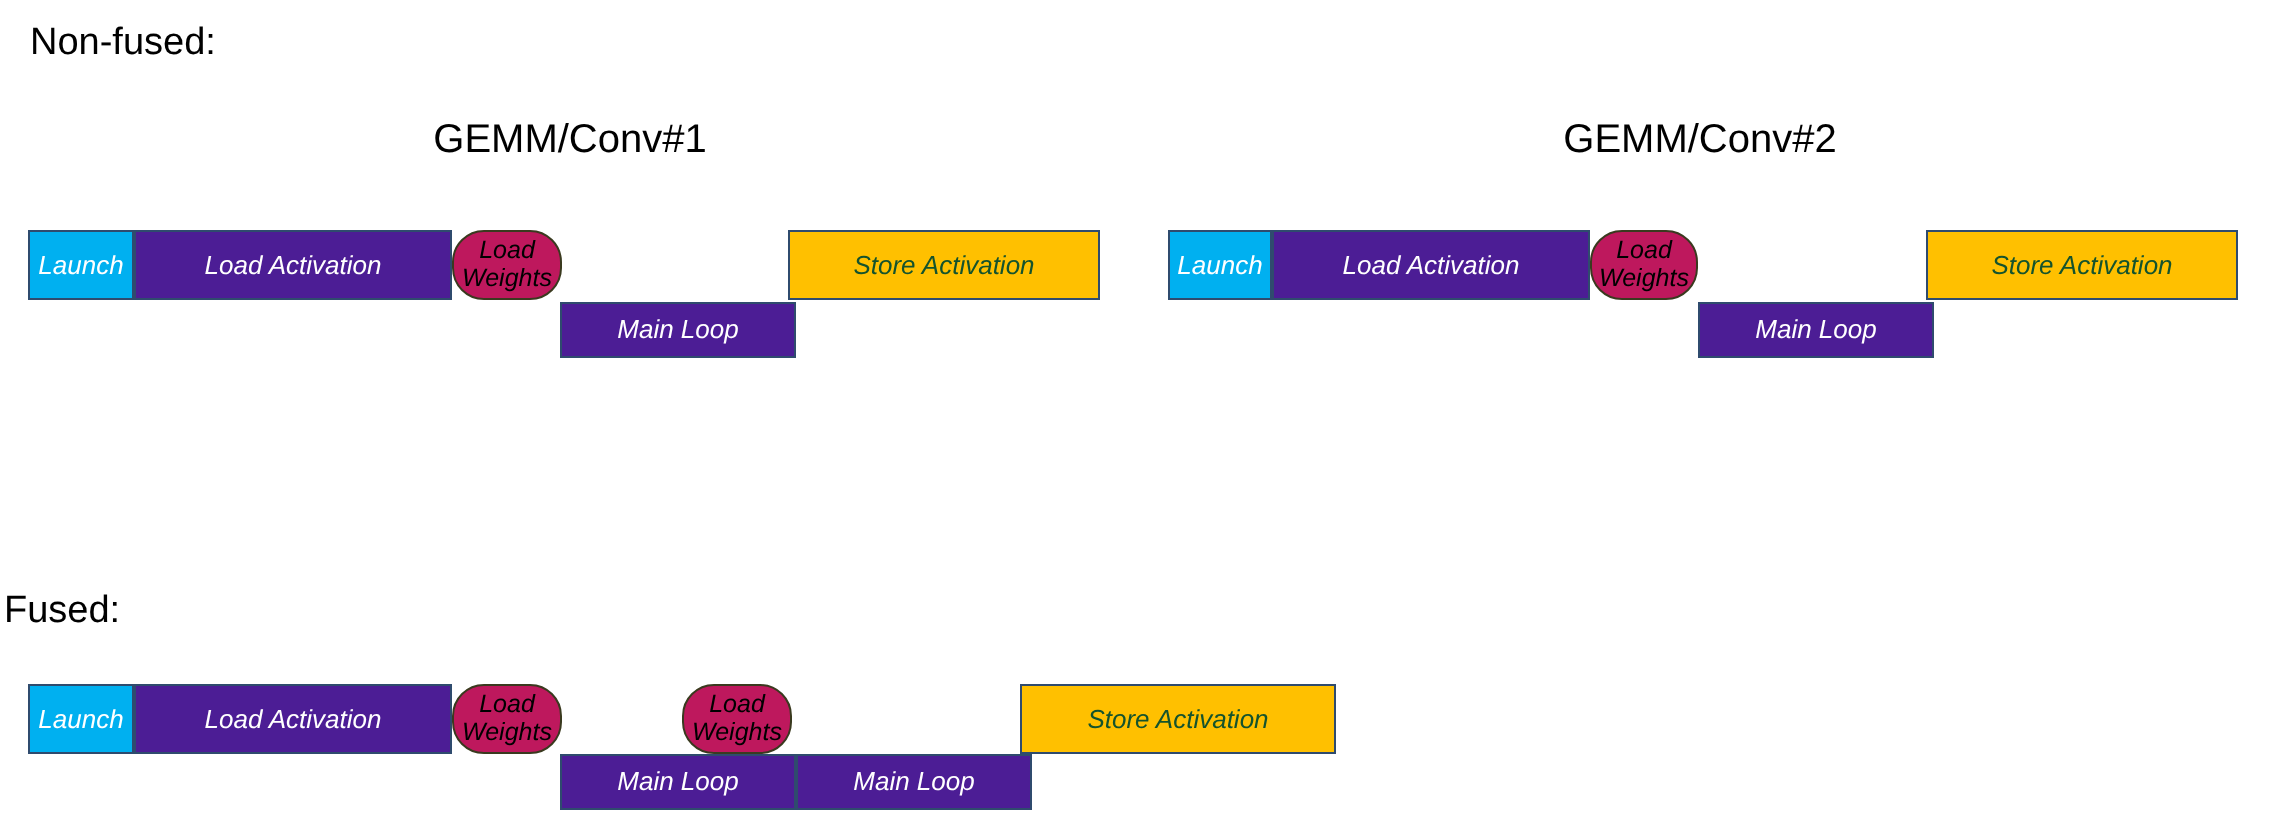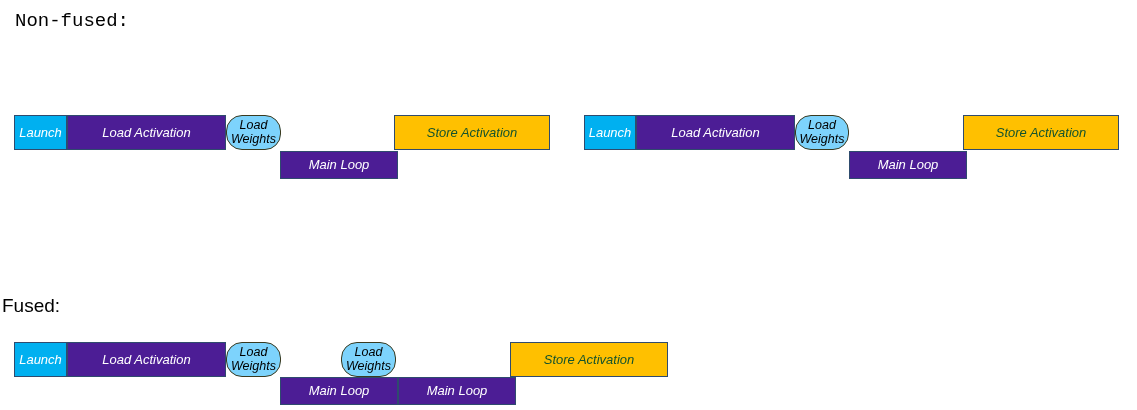--- a/index.html
+++ b/index.html
@@ -45,32 +45,34 @@
     border: 1px solid #2f4b6e;
     font-size: 13px;
     line-height: 1.05;
     text-align: center;
     white-space: pre-line;
     overflow: hidden;
     font-style: italic;
   }
   .bar.launch  { background: #00B0F0; color: #ffffff; }
   .bar.purple  { background: #4c1d95; color: #ffffff; }
-  .bar.yellow  { background: #7dd3fc; color: #000000; border-color: #3a3a1f; border-radius: 16px; }
+  .bar.yellow  { background: #be185d; color: #000000; border-color: #3a3a1f; border-radius: 16px; }
   .bar.orange  { background: #FFC000; color: #14532d; }
   .bar.narrow  { font-size: 12.5px; }
 </style>
 </head>
 <body>
 
 <div class="canvas">
 
-  <div class="section-label" style="left:15px; top:12px;font-family:Liberation Mono, monospace;">Non-fused:</div>
+  <div class="section-label" style="left:15px; top:12px;">Non-fused:</div>
 
+  <div class="group-title" style="left:150px; top:60px; width:270px;">GEMM/Conv#1</div>
 
+  <div class="group-title" style="left:715px; top:60px; width:270px;">GEMM/Conv#2</div>
 
   <div class="bar launch" style="left:14px; top:115px; width:53px; height:35px;">Launch</div>
 
   <div class="bar purple" style="left:67px; top:115px; width:159px; height:35px;">Load Activation</div>
 
   <div class="bar yellow narrow" style="left:226px; top:115px; width:55px; height:35px;">Load
 Weights</div>
 
   <div class="bar orange" style="left:394px; top:115px; width:156px; height:35px;">Store Activation</div>
 

